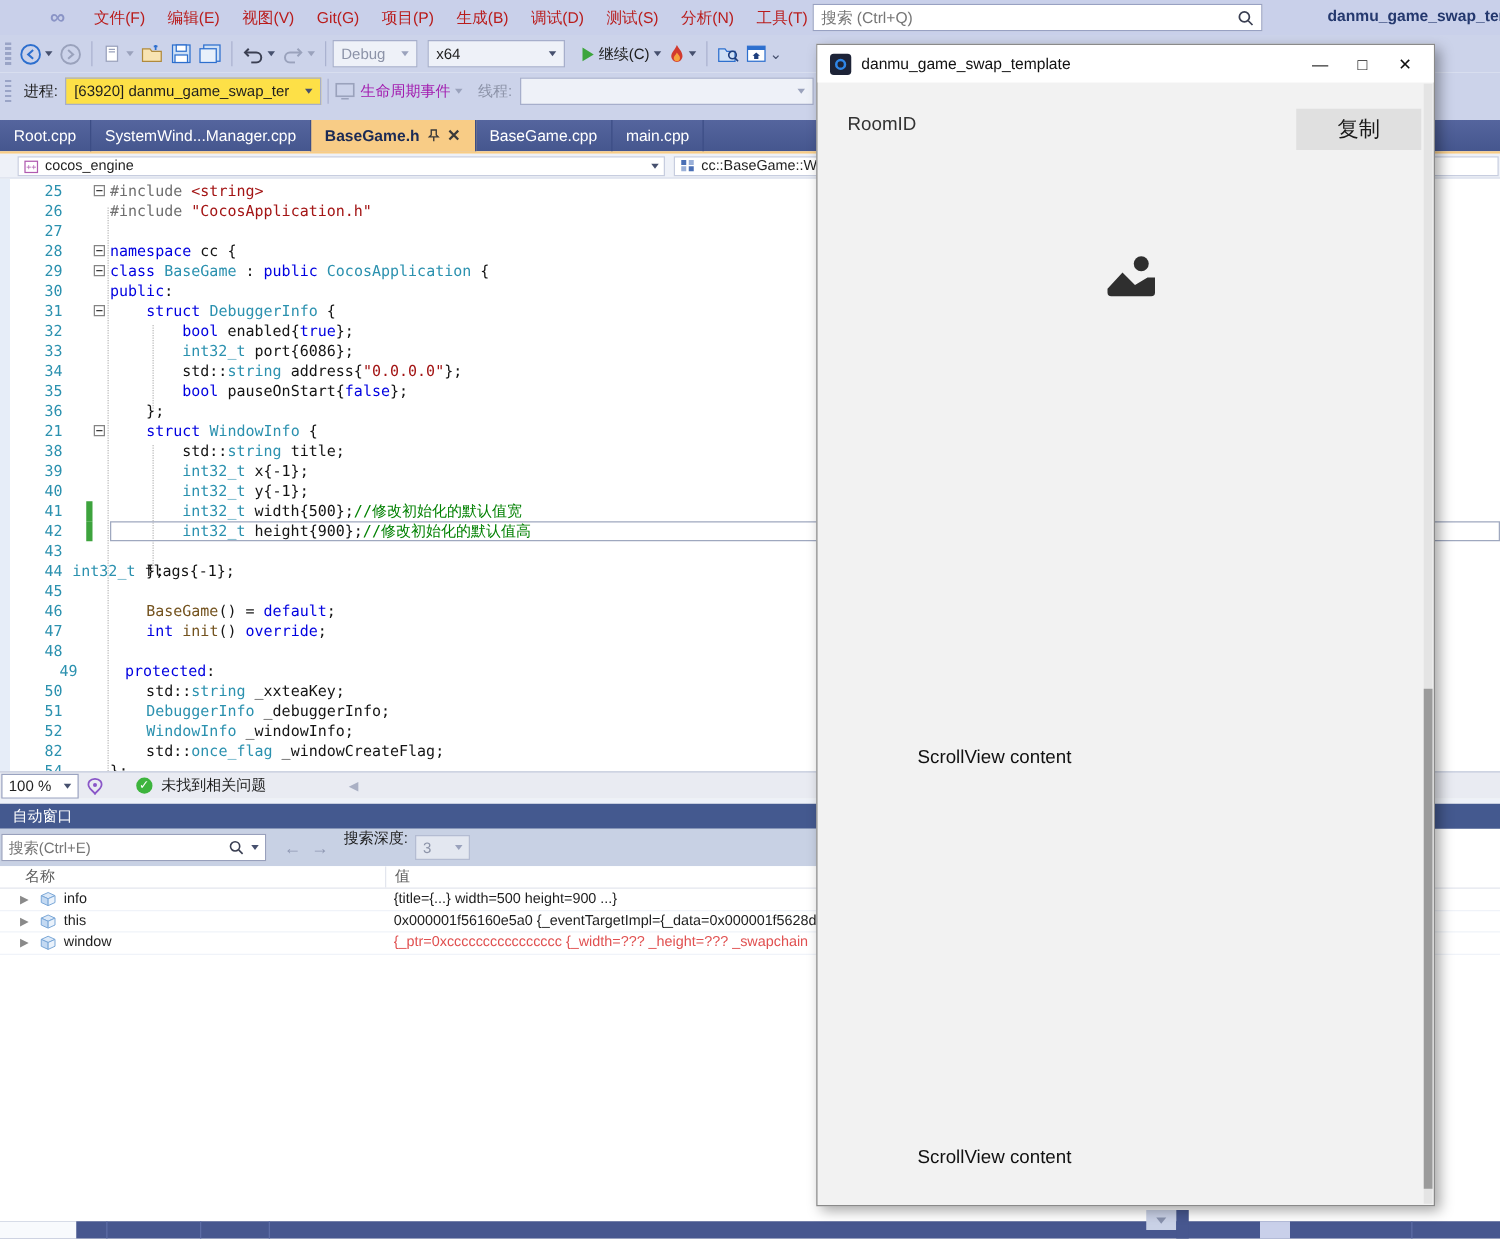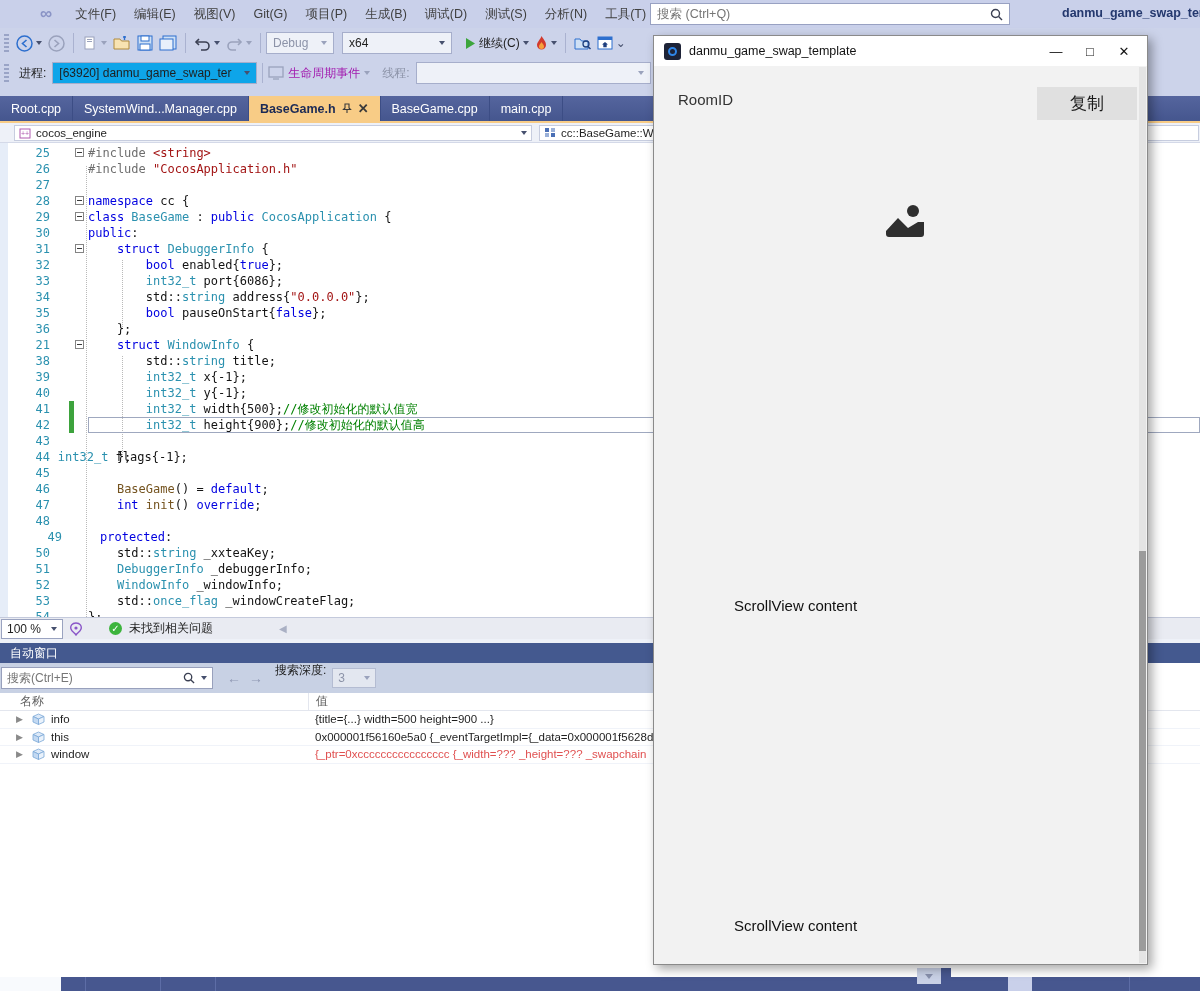--- a/index.html
+++ b/index.html
@@ -21,21 +21,21 @@
   #autosbar   { left:0; top:643px; width:1200px; height:20px; background:#44598f; color:#fff; padding-left:10px; }
   #autostools { left:0; top:663px; width:952px; height:30px; background:#c8d1e4; }
   #autoslist  { left:0; top:693px; width:1200px; height:284px; background:#fff; overflow:hidden; }
   #bottombar  { left:0; top:977px; width:1200px; height:14px; background:#47578f; }
   #bottombar .white-notch { position:absolute; left:0; top:0; width:61px; height:14px; background:#f8fafd; }
   #bottombar .seg { position:absolute; top:0; height:14px; width:1px; background:#5d6da6; }
   #bottombar .light-gap { position:absolute; left:1008px; top:0; width:24px; height:14px; background:#c9d0ea; }
 
   
   .vslogo { font-size:17px; color:#8a94c6; margin:0 14px 0 40px; font-weight:bold; }
-  .menu-item { padding:5px 9px; color:#404040; font-size:12.5px; }
+  .menu-item { padding:5px 9px; color:#b91c1c; font-size:12.5px; }
   #qsearch { position:absolute; left:650px; top:3px; width:360px; height:22px; background:#fff; border:1px solid #98a1c2; display:flex; align-items:center; padding:0 6px; }
   #qsearch .ph { color:#767676; flex:1; font-size:12.5px; }
   #vstitle { position:absolute; left:1062px; top:6px; width:140px; font-weight:bold; color:#24386e; font-size:12.5px; white-space:nowrap; overflow:hidden; }
 
   
   .grip { width:5px; height:18px; margin:0 4px; background:repeating-linear-gradient(to bottom,#9aa4c6 0 2px,transparent 2px 4px); }
   .tsep { width:1px; height:20px; background:#aab2d0; margin:0 5px; }
   .tbtn { display:flex; align-items:center; gap:3px; padding:0 3px; height:24px; }
   .caret { width:0; height:0; border-left:3.5px solid transparent; border-right:3.5px solid transparent; border-top:4px solid #46506e; }
   .caret.dim { border-top-color:#9aa2bc; }
@@ -231,21 +231,21 @@
         <rect x="1" y="1" width="14" height="3" fill="#2d6fce"></rect>
         <path d="M8 6 l3 2.6 h-1.3 v2.6 h-3.4 v-2.6 H5 Z" fill="#1e3f7e"></path>
       </svg>
     <span style="color:#46506e">⌄</span>
   </div>
 </div>
 
 <div id="toolbar2" class="abs row">
   <div class="grip"></div>
   <span style="margin:0 6px">进程:</span>
-  <div class="combo" style="width:205px;background:#0ea5e9">
+  <div class="combo" style="width:205px;background:#fde047">
     <span class="fill" style="white-space:nowrap;overflow:hidden">[63920] danmu_game_swap_ter</span>
       <span class="caret"></span>
   </div>
   <div class="tsep"></div>
   <svg width="16" height="14" viewBox="0 0 16 14">
       <rect x="1" y="1" width="14" height="10" fill="none" stroke="#9aa2bc" stroke-width="1.3"></rect>
       <path d="M5 13 h6" stroke="#9aa2bc" stroke-width="1.3"></path>
     </svg>
   <span style="margin:0 4px;color:#a21caf">生命周期事件</span>
   <span class="caret dim"></span>
@@ -336,21 +336,21 @@
     <div class="codeline" style="top: 290px; flex-direction: column;"><span class="ln">43</span><span class="chgbar"></span><span class="foldcol"></span><span><span class="sg-p">        </span><span class="sg-t">int32_t</span><span class="sg-p"> flags{-1};</span></span></div>
     <div class="codeline" style="top: 306px;"><span class="ln">44</span><span class="chgbar"></span><span class="foldcol"></span><span><span class="sg-p">    };</span></span></div>
     <div class="codeline" style="top: 322px;"><span class="ln">45</span><span class="chgbar"></span><span class="foldcol"></span><span></span></div>
     <div class="codeline" style="top: 338px;"><span class="ln">46</span><span class="chgbar"></span><span class="foldcol"></span><span><span class="sg-p">    </span><span class="sg-f">BaseGame</span><span class="sg-p">() = </span><span class="sg-k">default</span><span class="sg-p">;</span></span></div>
     <div class="codeline" style="top: 354px;"><span class="ln">47</span><span class="chgbar"></span><span class="foldcol"></span><span><span class="sg-p">    </span><span class="sg-k">int</span><span class="sg-p"> </span><span class="sg-f">init</span><span class="sg-p">() </span><span class="sg-k">override</span><span class="sg-p">;</span></span></div>
     <div class="codeline" style="top: 370px;"><span class="ln">48</span><span class="chgbar"></span><span class="foldcol"></span><span></span></div>
     <div class="codeline" style="top: 386px; margin-left: 12px;"><span class="ln">49</span><span class="chgbar"></span><span class="foldcol"></span><span><span class="sg-k">protected</span><span class="sg-p">:</span></span></div>
     <div class="codeline" style="top: 402px;"><span class="ln">50</span><span class="chgbar"></span><span class="foldcol"></span><span><span class="sg-p">    std::</span><span class="sg-t">string</span><span class="sg-p"> _xxteaKey;</span></span></div>
     <div class="codeline" style="top: 418px;"><span class="ln">51</span><span class="chgbar"></span><span class="foldcol"></span><span><span class="sg-p">    </span><span class="sg-t">DebuggerInfo</span><span class="sg-p"> _debuggerInfo;</span></span></div>
     <div class="codeline" style="top: 434px;"><span class="ln">52</span><span class="chgbar"></span><span class="foldcol"></span><span><span class="sg-p">    </span><span class="sg-t">WindowInfo</span><span class="sg-p"> _windowInfo;</span></span></div>
-    <div class="codeline" style="top: 450px;"><span class="ln">53</span><span class="chgbar"></span><span class="foldcol"></span><span><span class="sg-p">    std::</span><span class="sg-t">once_flag</span><span class="sg-p"> _windowCreateFlag;</span></span></div>
+    <div class="codeline" style="top: 450px;"><span class="ln">82</span><span class="chgbar"></span><span class="foldcol"></span><span><span class="sg-p">    std::</span><span class="sg-t">once_flag</span><span class="sg-p"> _windowCreateFlag;</span></span></div>
     <div class="codeline" style="top: 466px;"><span class="ln">54</span><span class="chgbar"></span><span class="foldcol"></span><span><span class="sg-p">};</span></span></div>
   </div>
 <div id="indmargin" class="abs"></div>
 
 <div id="estatus" class="abs row">
   <div id="zoombox">
     <span style="flex:1">100 %</span>
       <span class="caret"></span>
   </div>
   <svg width="14" height="14" viewBox="0 0 14 14" style="margin-left:6px">

